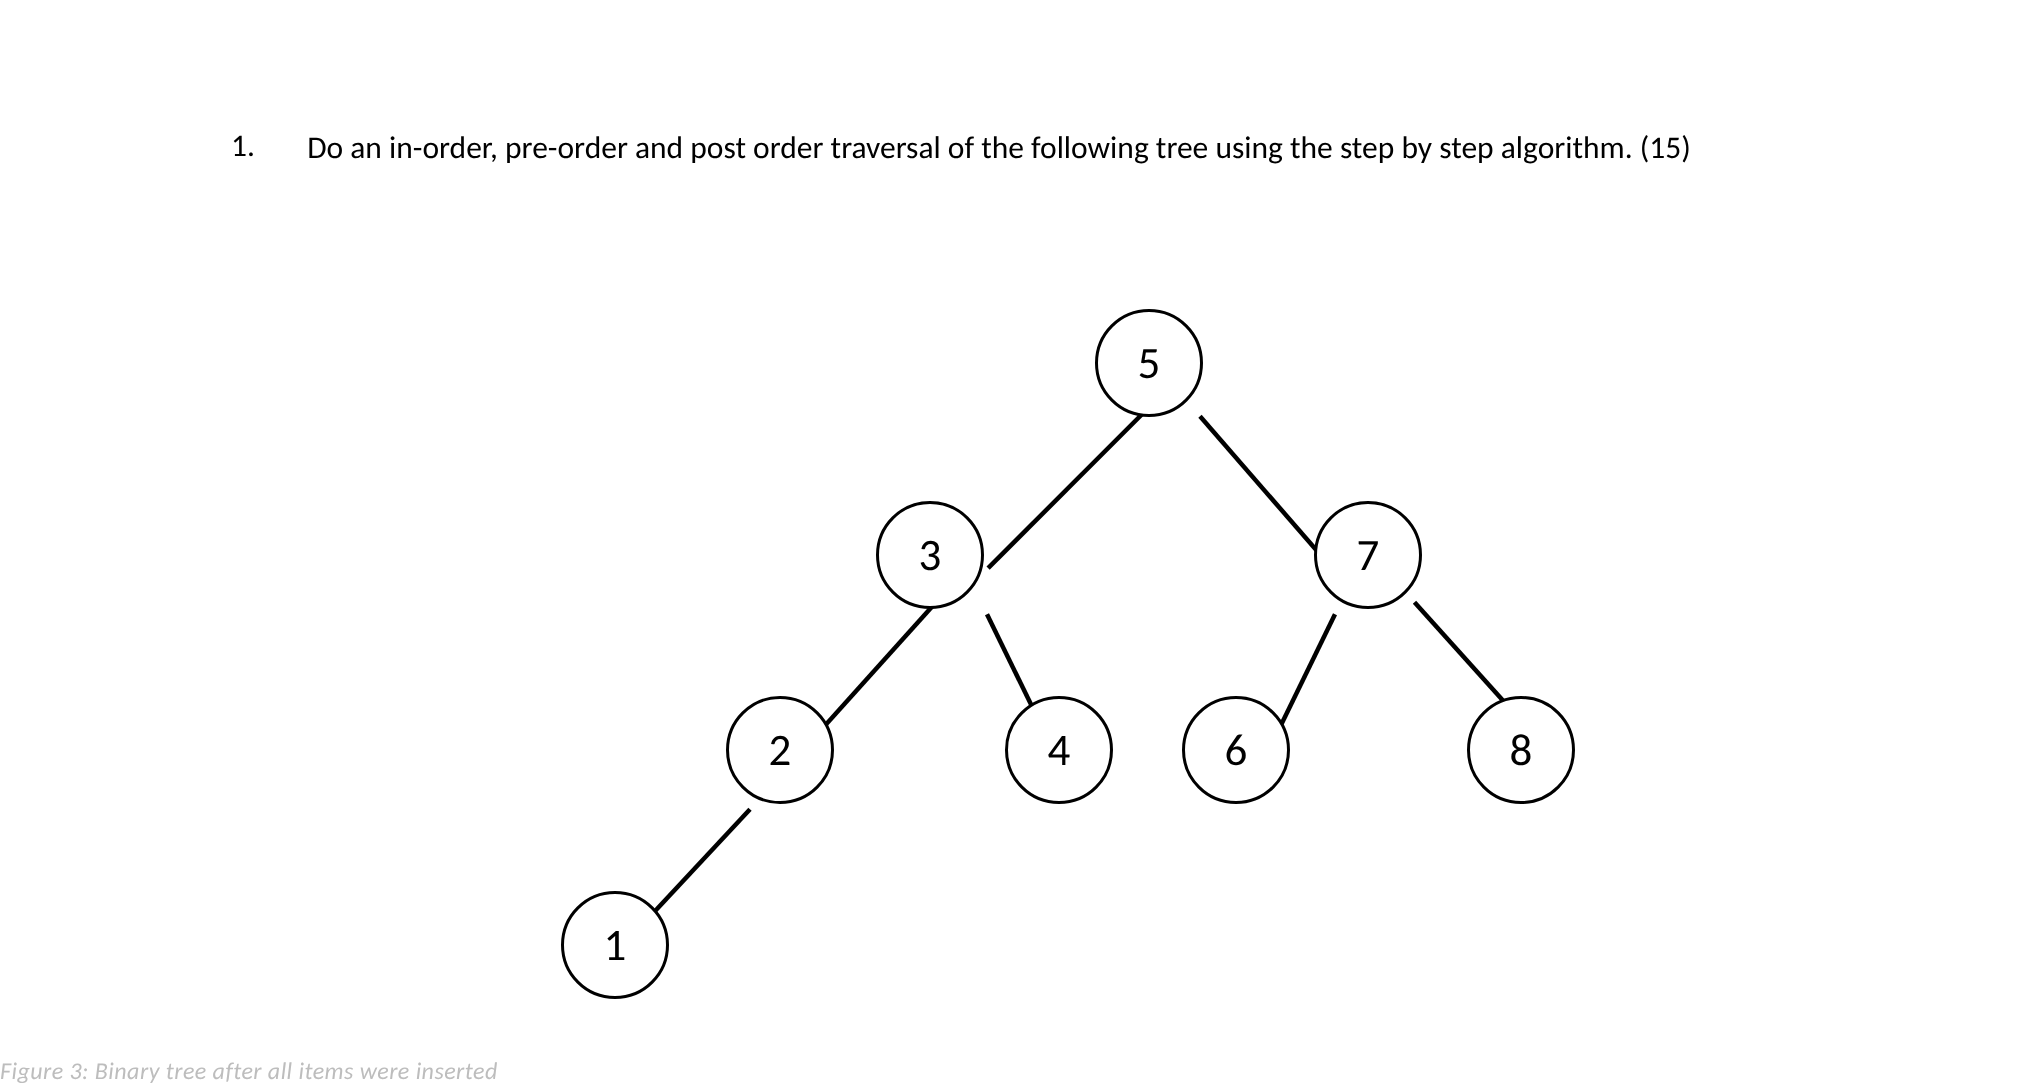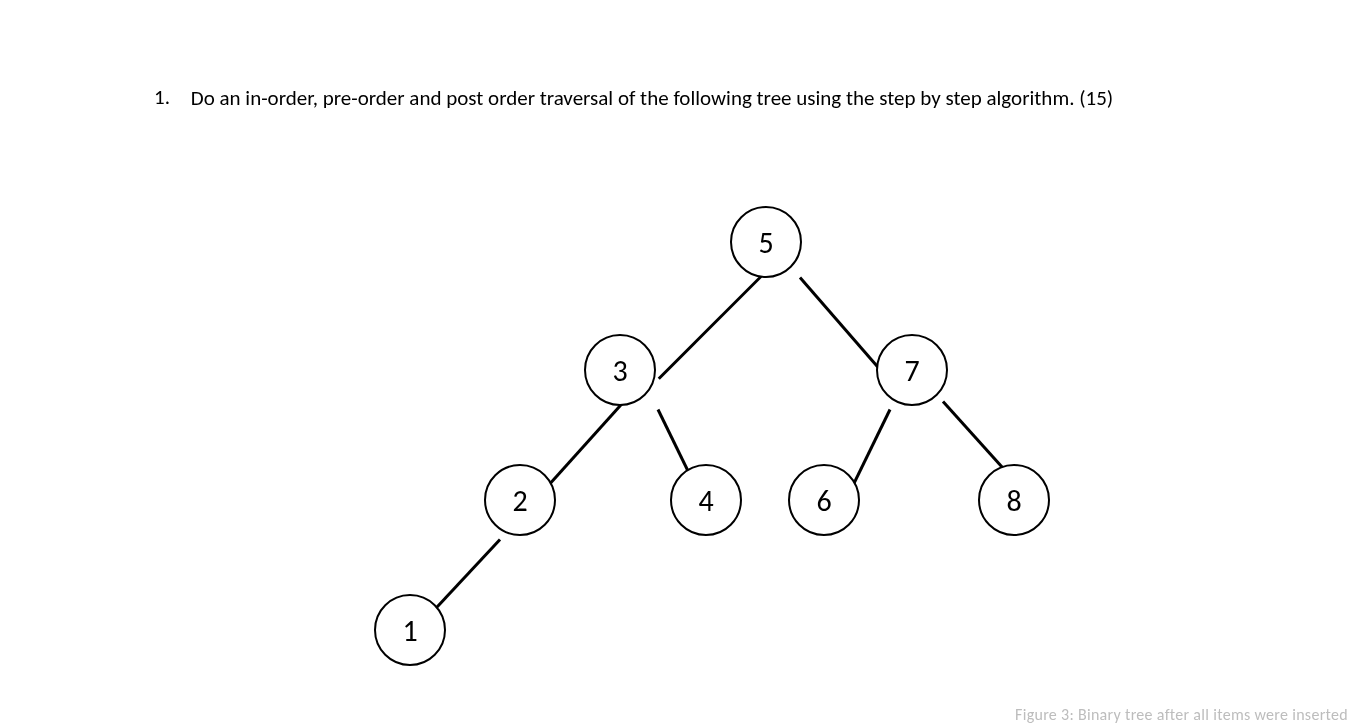--- a/index.html
+++ b/index.html
@@ -22,21 +22,21 @@
   }
   .qnum {
     display: inline-block;
     width: 40px;
     text-align: right;
     vertical-align: top;
   }
   .qtext {
     display: inline-block;
     max-width: 960px;
-    margin-left: 16px;
+    margin-left: 30px;
     line-height: 1.4;
   }
   .tree {
     position: absolute;
     top: 190px;
     left: 0;
     width: 1348px;
     height: 520px;
   }
   .node {
@@ -57,23 +57,24 @@
     position: absolute;
     height: 3px;
     background: #000;
     transform-origin: left center;
   }
   .caption {
     position: absolute;
     left: 0;
     right: 0;
     bottom: 4px;
-    text-align: right;
+    text-align: left;
     font-size: 16px;
     color: #bdbdbd;
+    font-style: italic;
     letter-spacing: 0.3px;
   }
 </style>
 </head>
 <body>
 
 <div class="question">
   <span class="qnum">1.</span>
   <span class="qtext">Do an in-order, pre-order and post order traversal of the following tree using the step by step algorithm. (15)</span>
 </div>

